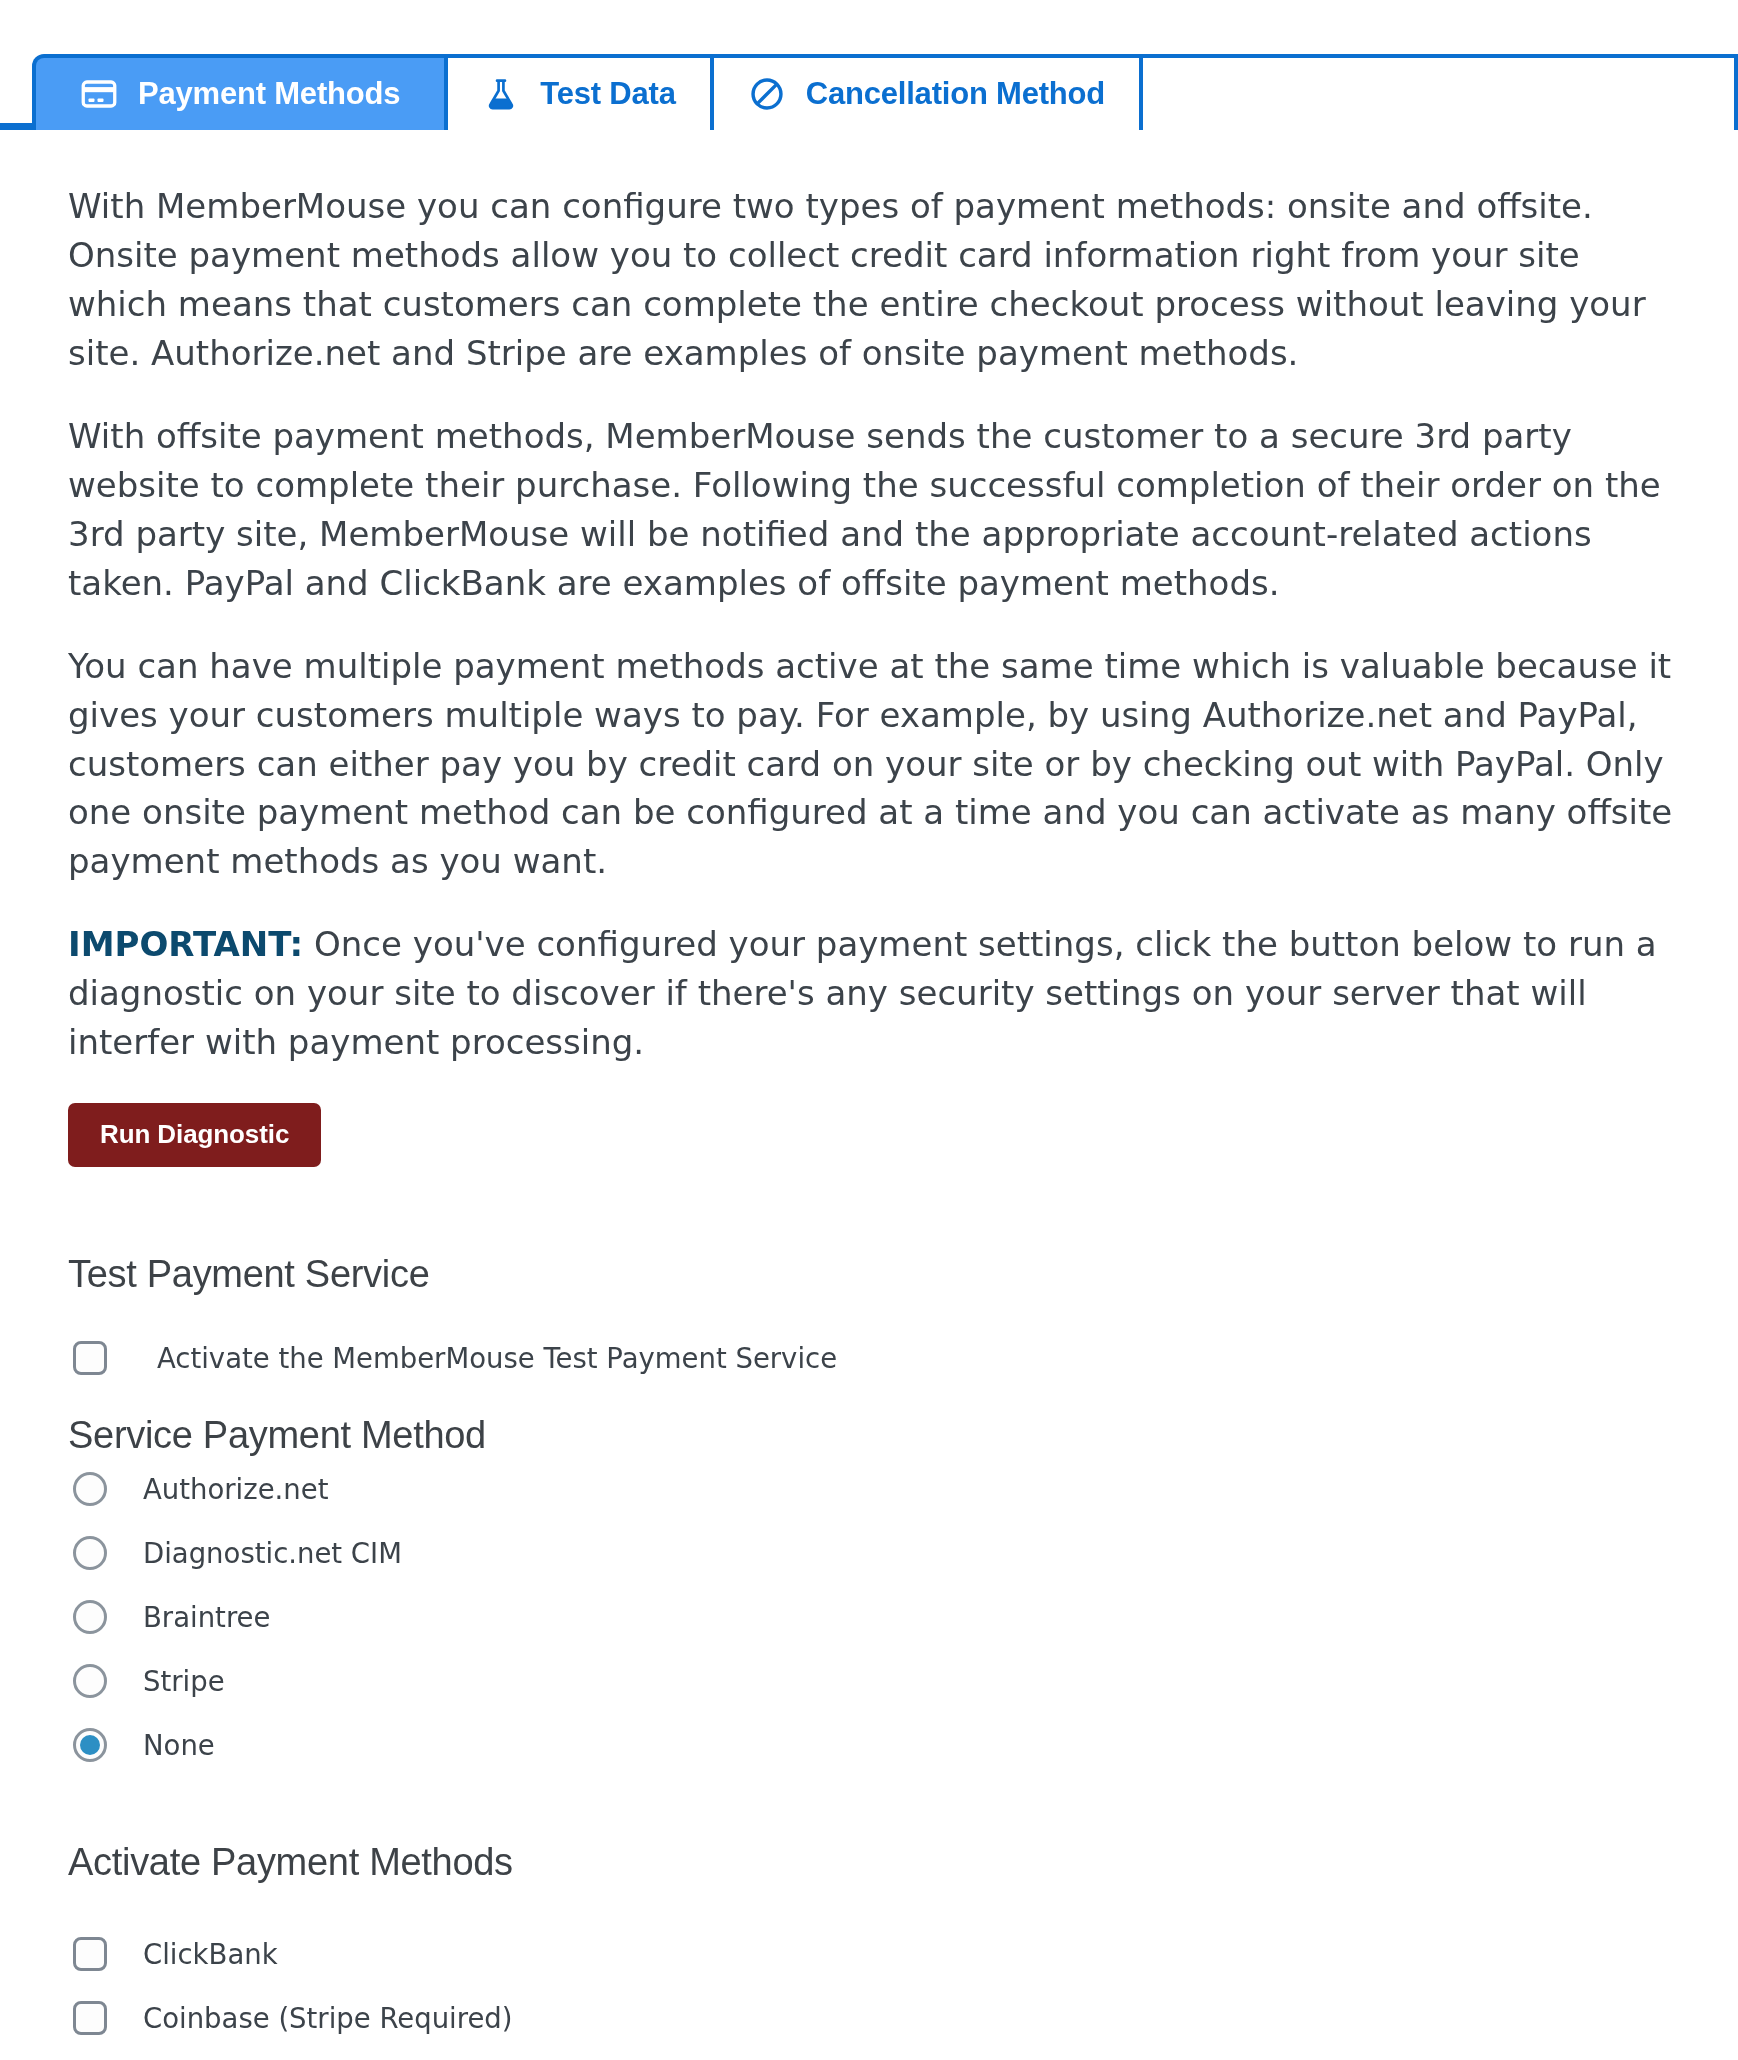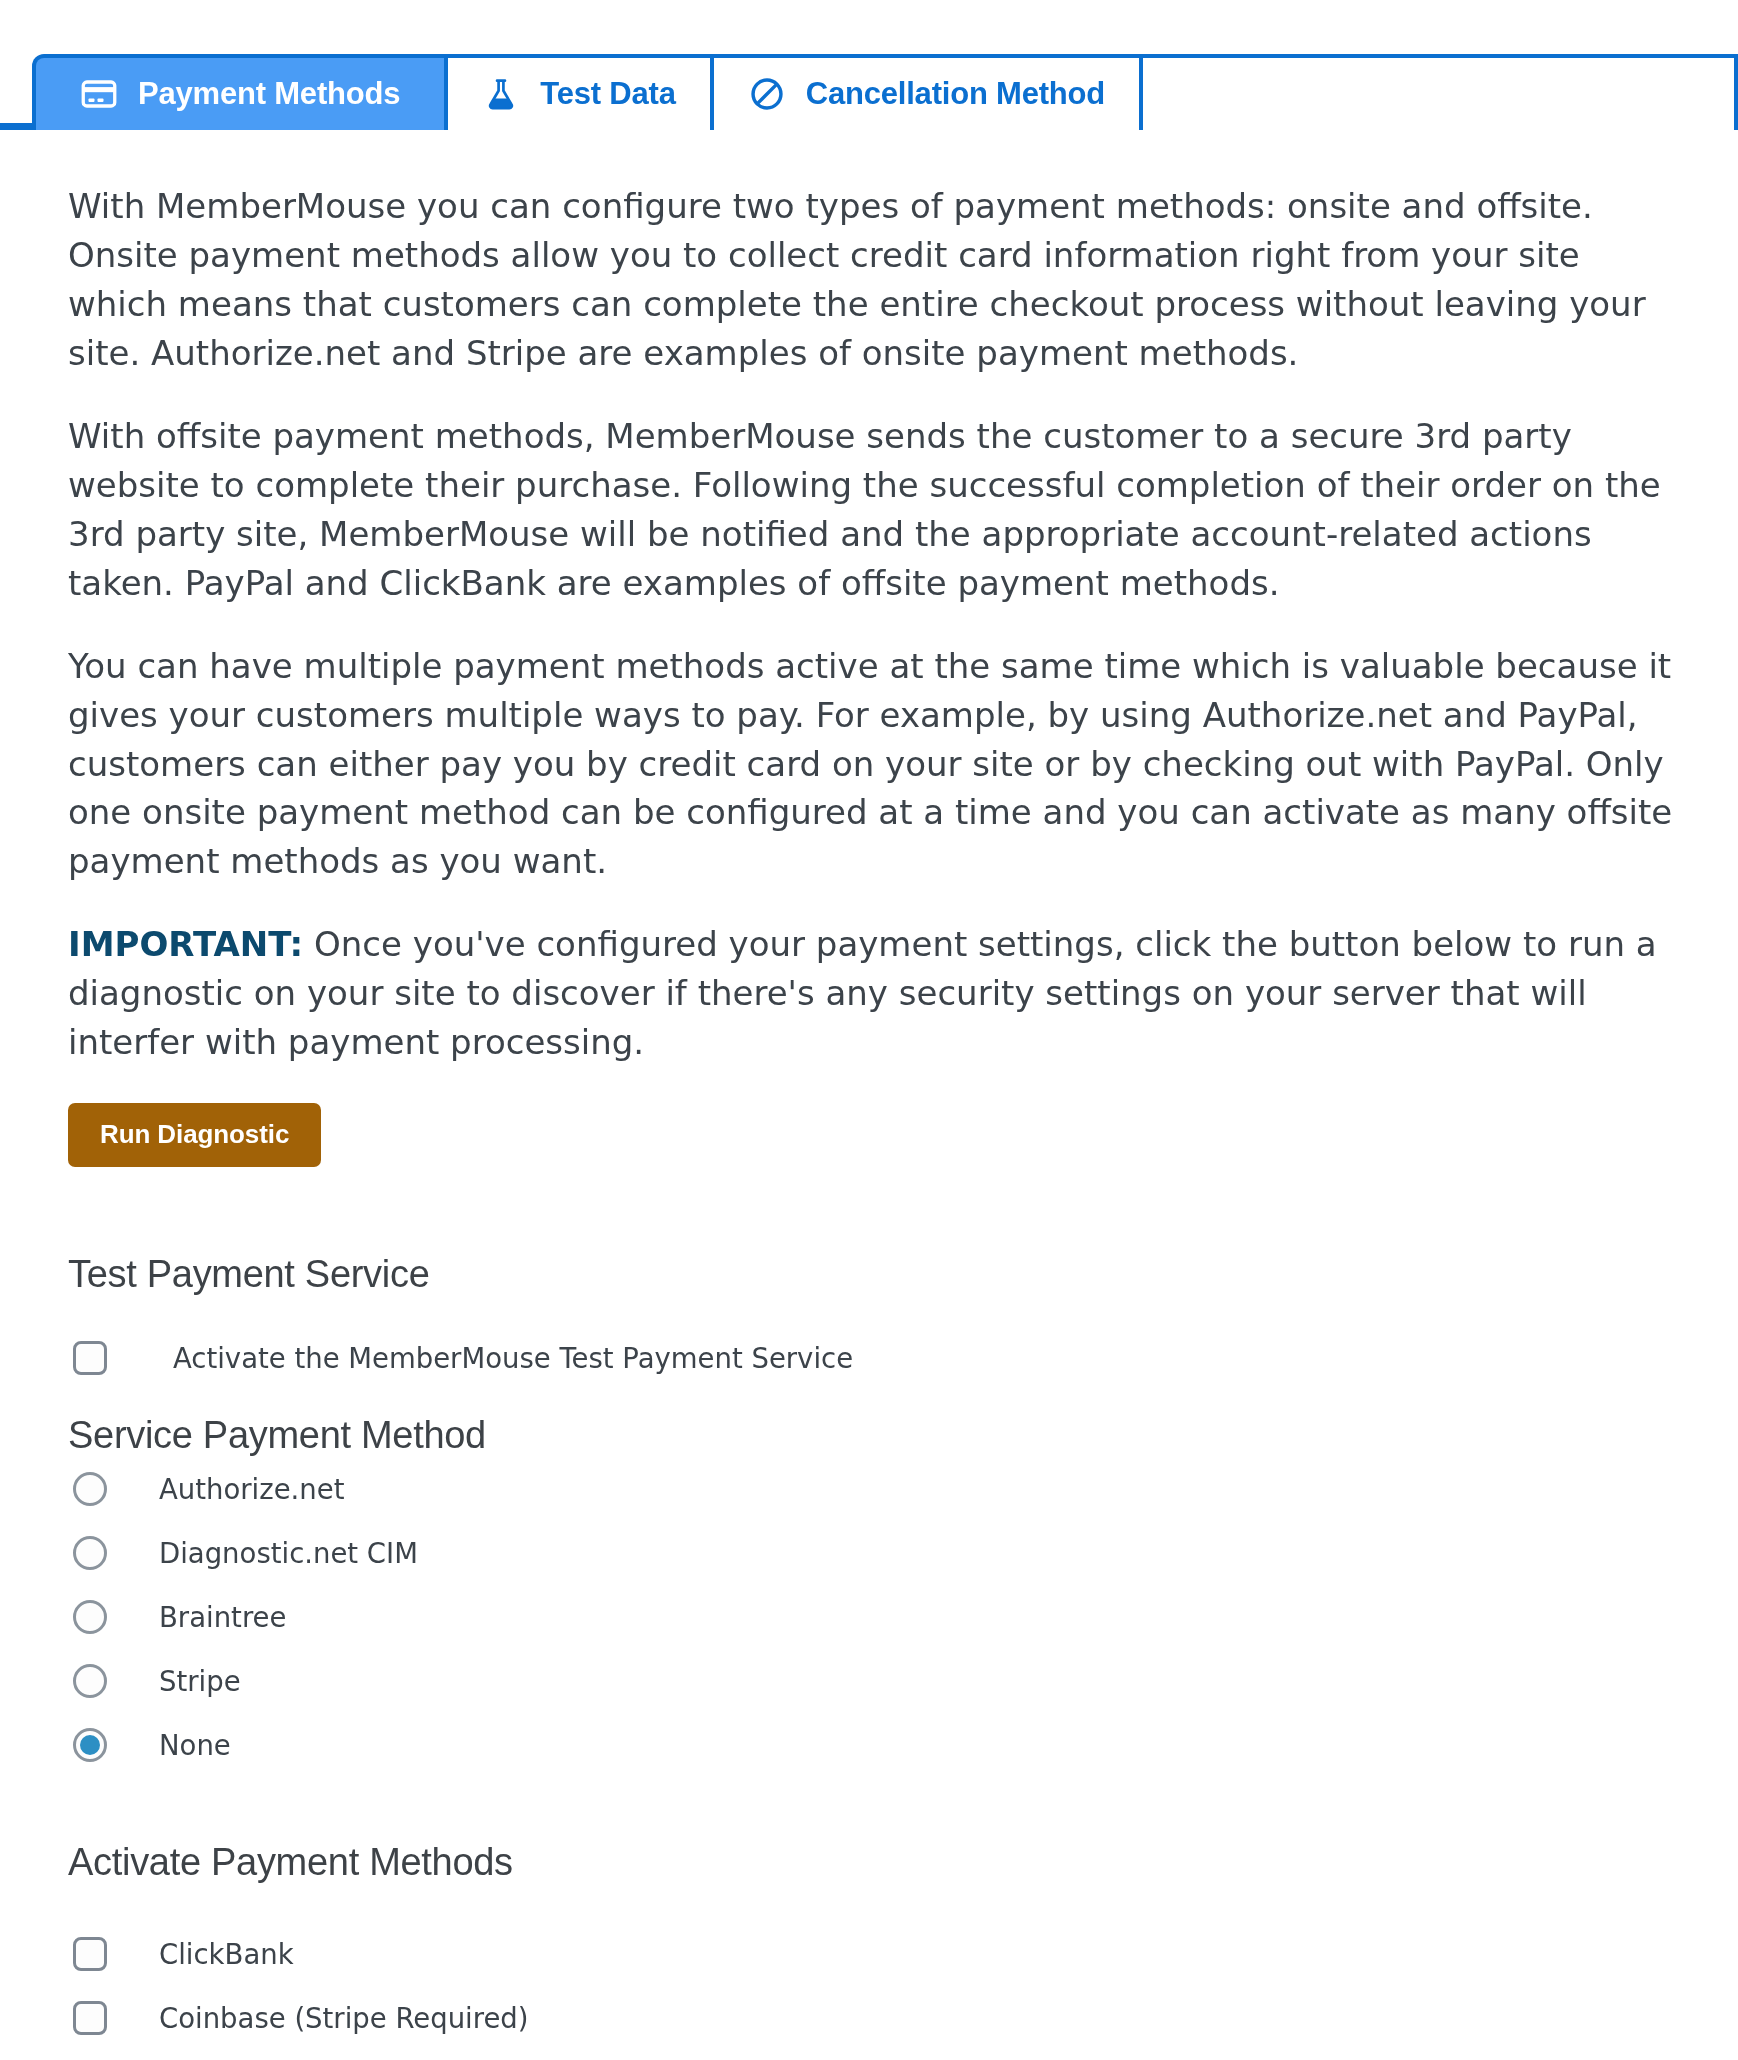--- a/index.html
+++ b/index.html
@@ -98,21 +98,21 @@
   .strongword {
     font-weight: bold;
     color: #0c4a6e;
   }
 
   
   .btn-diagnostic {
     display: inline-block;
     margin-top: 36px;
     padding: 18px 32px 20px 32px;
-    background: #a16207;
+    background: #7f1d1d;
     color: #ffffff;
     border: none;
     border-radius: 7px;
     font-family: "Liberation Sans", sans-serif;
     font-size: 26px;
     font-weight: bold;
     letter-spacing: -0.1px;
     cursor: pointer;
     line-height: 1;
   }
@@ -127,21 +127,21 @@
     letter-spacing: -0.3px;
   }
   .sec-test { margin-top: 86px; }
   .sec-onsite-heading { margin-top: 24px; }
   .sec-offsite-heading { margin-top: 64px; }
 
   .opt-list { margin: 0; padding: 0; list-style: none; }
   .opt-row {
     display: flex;
     align-items: center;
-    gap: 16px;
+    gap: 0;
     height: 64px;
   }
   .opt-row.first-check { margin-top: 30px; }
   .offsite-list { margin-top: 38px; }
 
   
   .ctrl {
     flex: 0 0 auto;
     box-sizing: border-box;
     display: inline-block;

